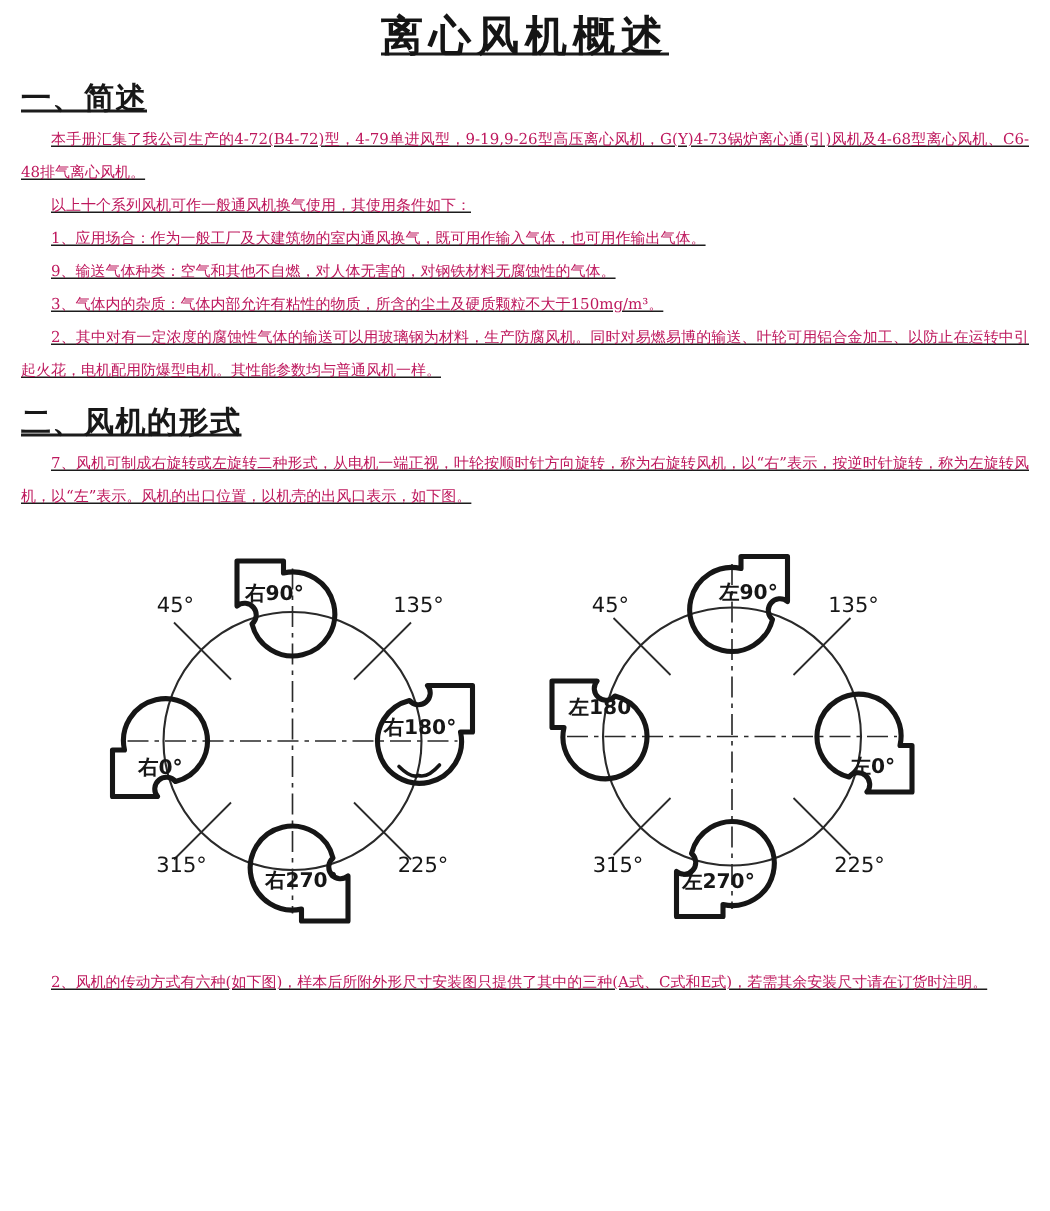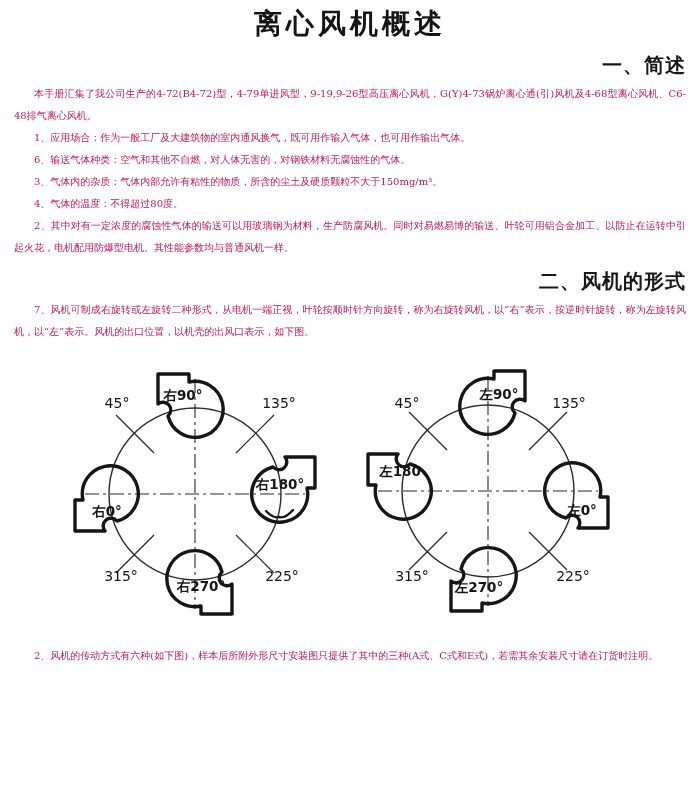--- a/index.html
+++ b/index.html
@@ -1,26 +1,26 @@
 <!DOCTYPE html>
 <html><head>
 <meta charset="utf-8">
 <style>
   html,body{margin:0;padding:0;background:#ffffff;}
   body{width:700px;height:807px;font-family:"DejaVu Serif","Liberation Serif",serif;color:#1c1c1c;}
-  .page{position:relative;width:700px;height:807px;overflow:hidden;background:#fff;}
+  .page{position:relative;width:700px;height:807px;overflow:hidden;background:#fff;text-decoration:underline;}
   .doc-title{
     margin:0;padding-top:5px;text-align:center;
     font-family:"DejaVu Sans","Liberation Sans",sans-serif;
     font-weight:bold;font-size:28px;letter-spacing:4px;color:#151515;
   }
   .sec-heading{
     margin:9px 14px 4px 14px;
     font-family:"DejaVu Sans","Liberation Sans",sans-serif;
-    font-weight:bold;font-size:20px;letter-spacing:1px;color:#181818;text-align:right;
+    font-weight:bold;font-size:20px;letter-spacing:1px;color:#181818;
   }
   .body-par{
     margin:0 14px;font-size:10px;line-height:22px;
     text-align:justify;text-indent:2em;color:#be185d;
   }
   .figures{position:relative;height:262px;margin-top:24px;}
   .fig{position:absolute;top:0;}
   .fig.left{left:60px;}
   .fig.right{left:360px;}
   .closing{margin-top:16px;}
@@ -33,24 +33,24 @@
 </style>
 </head>
 <body>
 
 <div class="page">
 
   <h1 class="doc-title">离心风机概述</h1>
 
   <h2 class="sec-heading">一、简述</h2>
   <p class="body-par">本手册汇集了我公司生产的4-72(B4-72)型，4-79单进风型，9-19,9-26型高压离心风机，G(Y)4-73锅炉离心通(引)风机及4-68型离心风机、C6-48排气离心风机。</p>
+  <p class="body-par">以上十个系列风机可作一般通风机换气使用，其使用条件如下：</p>
   <p class="body-par">1、应用场合：作为一般工厂及大建筑物的室内通风换气，既可用作输入气体，也可用作输出气体。</p>
-  <p class="body-par">6、输送气体种类：空气和其他不自燃，对人体无害的，对钢铁材料无腐蚀性的气体。</p>
+  <p class="body-par">9、输送气体种类：空气和其他不自燃，对人体无害的，对钢铁材料无腐蚀性的气体。</p>
   <p class="body-par">3、气体内的杂质：气体内部允许有粘性的物质，所含的尘土及硬质颗粒不大于150mg/m³。</p>
-  <p class="body-par">4、气体的温度：不得超过80度。</p>
   <p class="body-par">2、其中对有一定浓度的腐蚀性气体的输送可以用玻璃钢为材料，生产防腐风机。同时对易燃易博的输送、叶轮可用铝合金加工、以防止在运转中引起火花，电机配用防爆型电机。其性能参数均与普通风机一样。</p>
 
   <h2 class="sec-heading">二、风机的形式</h2>
   <p class="body-par">7、风机可制成右旋转或左旋转二种形式，从电机一端正视，叶轮按顺时针方向旋转，称为右旋转风机，以“右”表示，按逆时针旋转，称为左旋转风机，以“左”表示。风机的出口位置，以机壳的出风口表示，如下图。</p>
 
   <div class="figures">
 
     <svg class="fig left" width="290" height="262" viewBox="0 0 290 262">
       <defs>
         <path id="vol-l" d="M -37 -34 H -6 V -26 A 28 28 0 1 1 -27 8 A 6 6 0 0 0 -37 -4 Z" fill="none" stroke="#161616" stroke-width="3.4" stroke-linejoin="round"></path>

